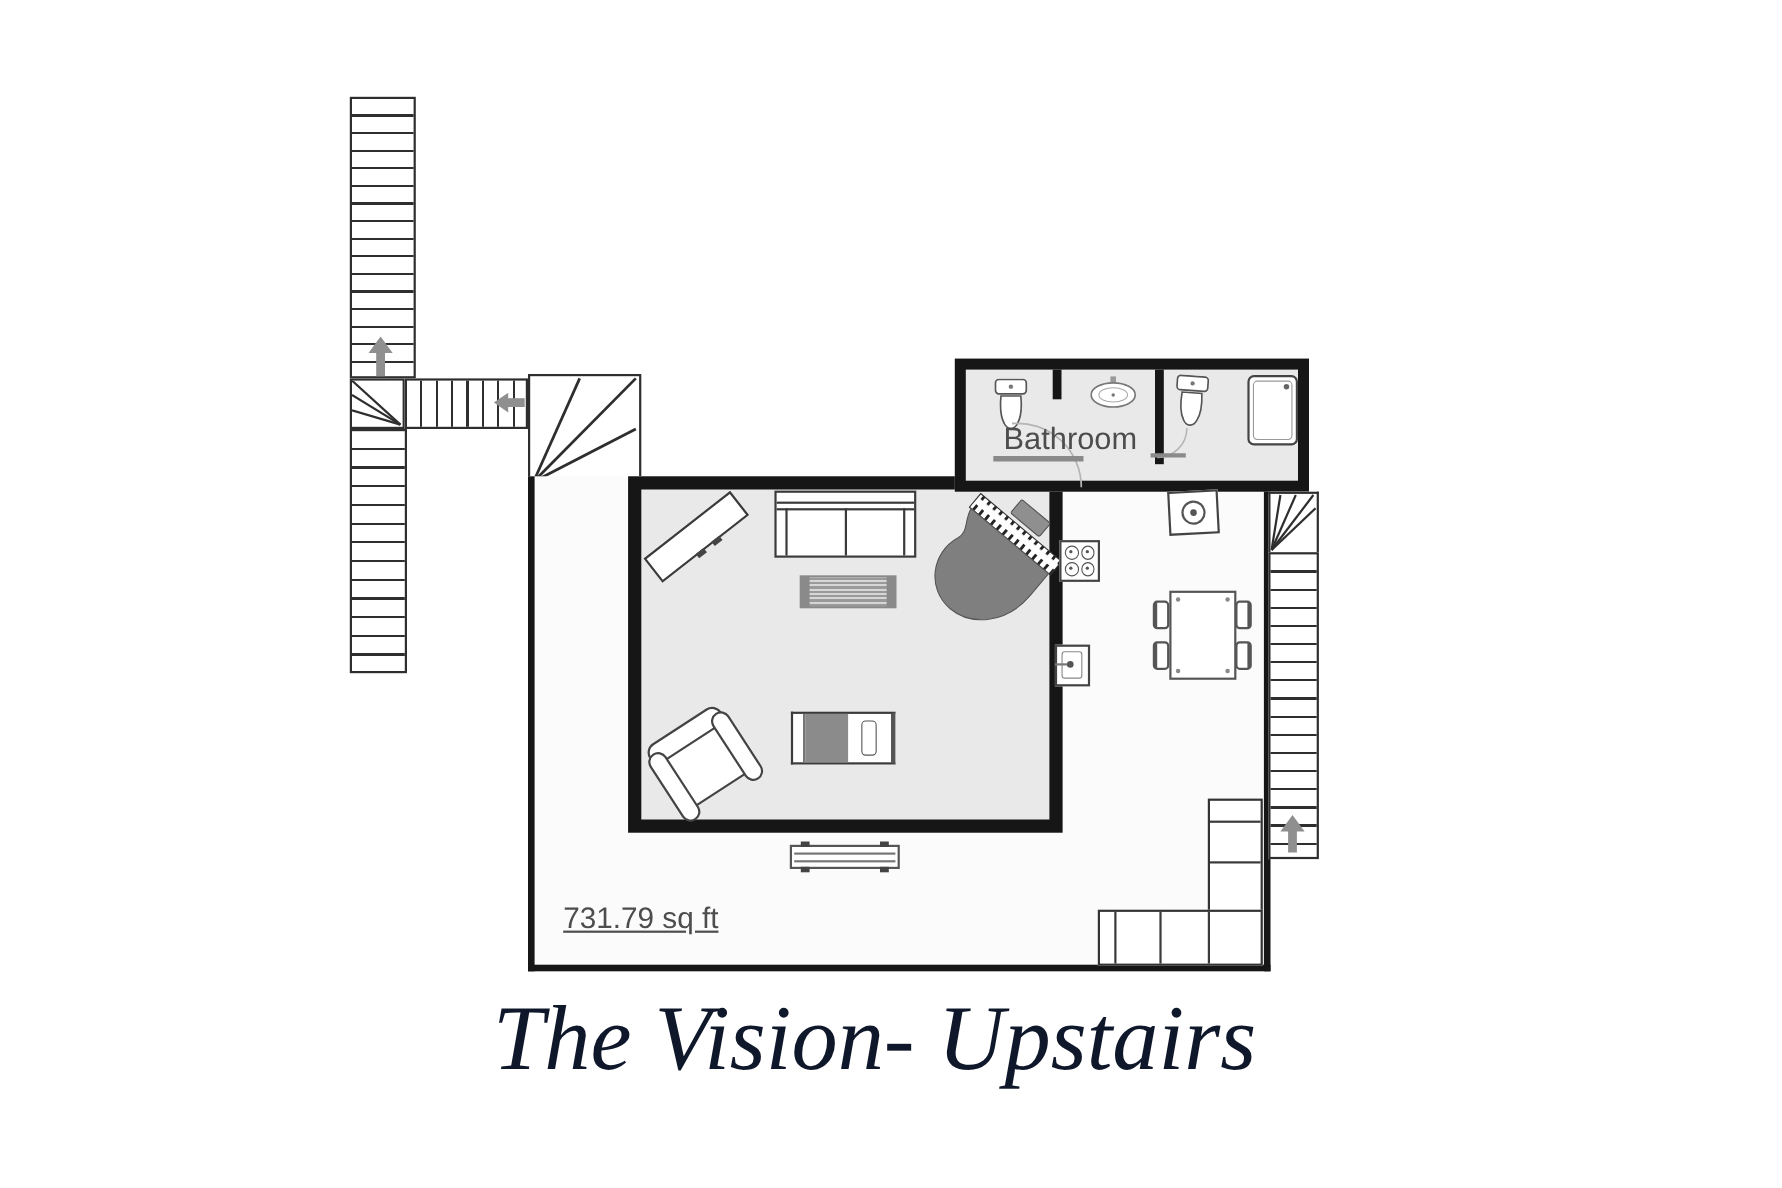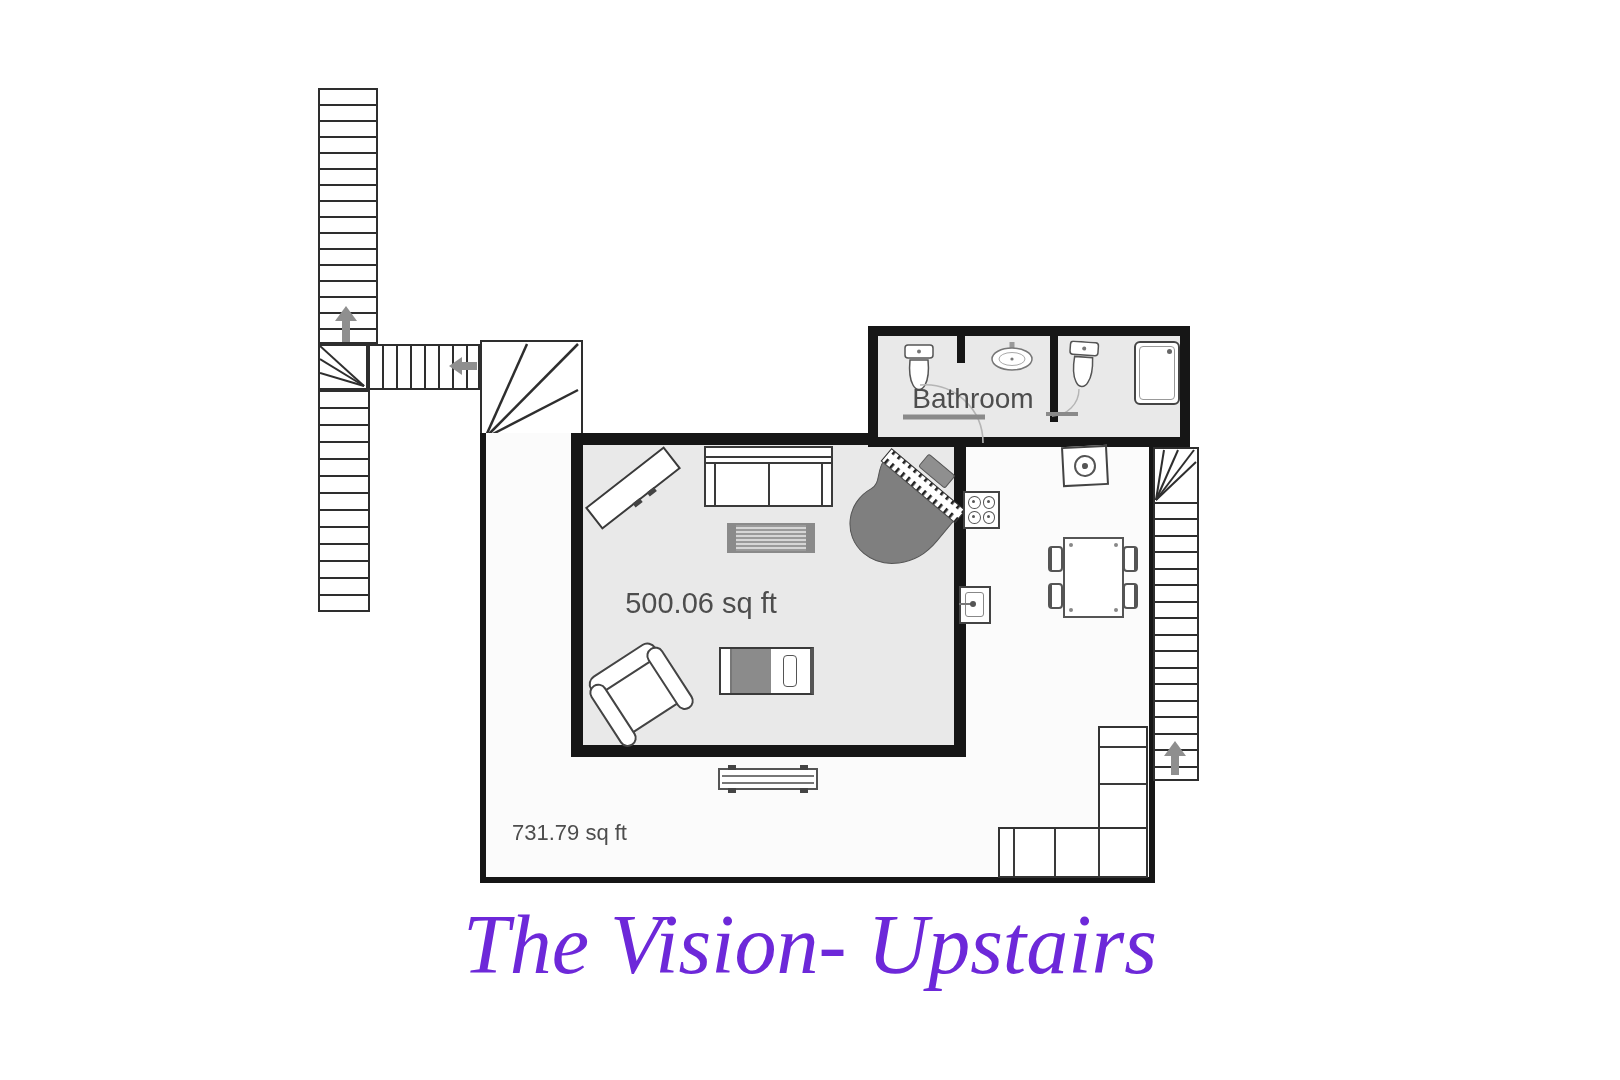--- a/index.html
+++ b/index.html
@@ -21,23 +21,23 @@
   .winder{background:#fff;border:2px solid #2e2e2e;}
   
   .arr-head-up{width:0;height:0;border-left:11px solid transparent;border-right:11px solid transparent;border-bottom:15px solid #8f8f8f;}
   .arr-stem-v{width:8px;background:#8f8f8f;}
   .arr-head-left{width:0;height:0;border-top:9px solid transparent;border-bottom:9px solid transparent;border-right:13px solid #8f8f8f;}
   .arr-stem-h{height:8px;background:#8f8f8f;}
   
   .lbl{color:#4d4d4d;text-align:center;white-space:nowrap;line-height:1.15;}
   .lbl-room{font-size:29px;}
   .lbl-bath{font-size:28px;}
-  .lbl-open{font-size:22px;text-align:left;}
+  .lbl-open{font-size:27px;text-align:left;text-decoration:underline;}
   .title{font-family:"Liberation Serif","DejaVu Serif",serif;font-style:italic;
-         font-size:84px;color:#6d28d9;text-align:center;white-space:nowrap;margin-left:15px;}
+         font-size:84px;color:#0f172a;text-align:center;white-space:nowrap;}
   
   .furn{background:#fff;border:2px solid #3a3a3a;}
   .line{background:#3a3a3a;}
   .thinline{background:#777;}
   
   .stove{display:grid;grid-template-columns:1fr 1fr;grid-template-rows:1fr 1fr;gap:2px;padding:3px;background:#fff;border:2px solid #444;}
   .burner{border:1.5px solid #555;border-radius:50%;position:relative;}
   .burner::after{content:"";position:absolute;width:3px;height:3px;background:#555;border-radius:50%;left:3px;top:3px;}
   .chair{background:#fff;border:2px solid #555;border-radius:4px;}
   .dot{background:#888;border-radius:50%;}
@@ -115,21 +115,20 @@
     <div class="abs" style="left:62px;top:6px;width:14px;height:32px;background:#fff;border:1.5px solid #555;border-radius:4px;"></div>
   </div>
 
   <svg class="abs" style="left:595px;top:650px;transform:rotate(-33deg);" width="92" height="92" viewBox="0 0 92 92">
     <rect x="14" y="14" width="64" height="58" rx="4" fill="#fff" stroke="#444" stroke-width="2"></rect>
     <rect x="8" y="4" width="76" height="18" rx="9" fill="#fff" stroke="#444" stroke-width="2"></rect>
     <rect x="4" y="12" width="16" height="70" rx="8" fill="#fff" stroke="#444" stroke-width="2"></rect>
     <rect x="72" y="12" width="16" height="70" rx="8" fill="#fff" stroke="#444" stroke-width="2"></rect>
   </svg>
 
-  <div class="abs lbl lbl-room" style="left:541px;top:587px;width:320px;">500.06 sq ft</div>
 
   <div class="abs room bath" style="left:868px;top:326px;width:322px;height:121px;"></div>
 
   <div class="abs wallseg" style="left:957px;top:336px;width:8px;height:27px;"></div>
   <div class="abs wallseg" style="left:1050px;top:336px;width:8px;height:86px;"></div>
 
   <svg class="abs" style="left:902px;top:344px;" width="34" height="50" viewBox="0 0 34 50">
     <rect x="3" y="1" width="28" height="13" rx="3" fill="#fff" stroke="#555" stroke-width="1.5"></rect>
     <circle cx="17" cy="7.5" r="2" fill="#777"></circle>
     <path d="M8,16 C7,26 7,34 11,41 C14,47 20,47 23,41 C27,34 27,26 26,16 Z" fill="#fff" stroke="#555" stroke-width="1.5"></path>

